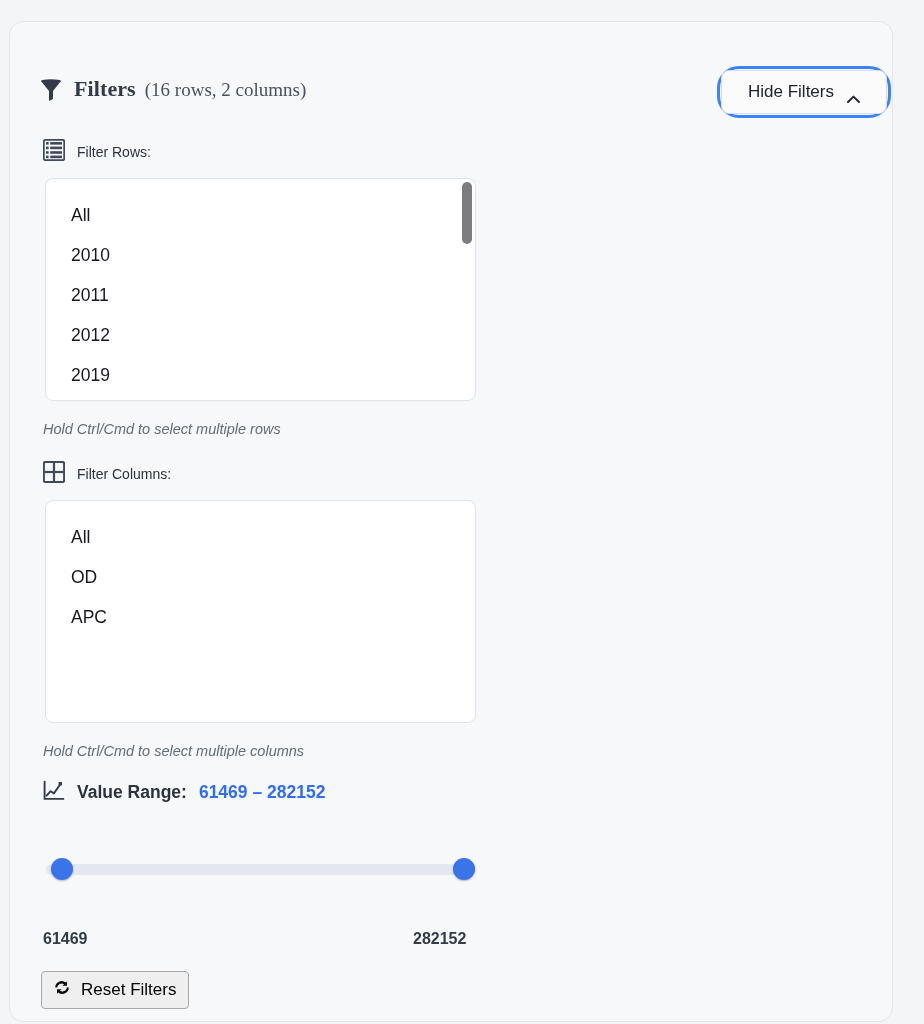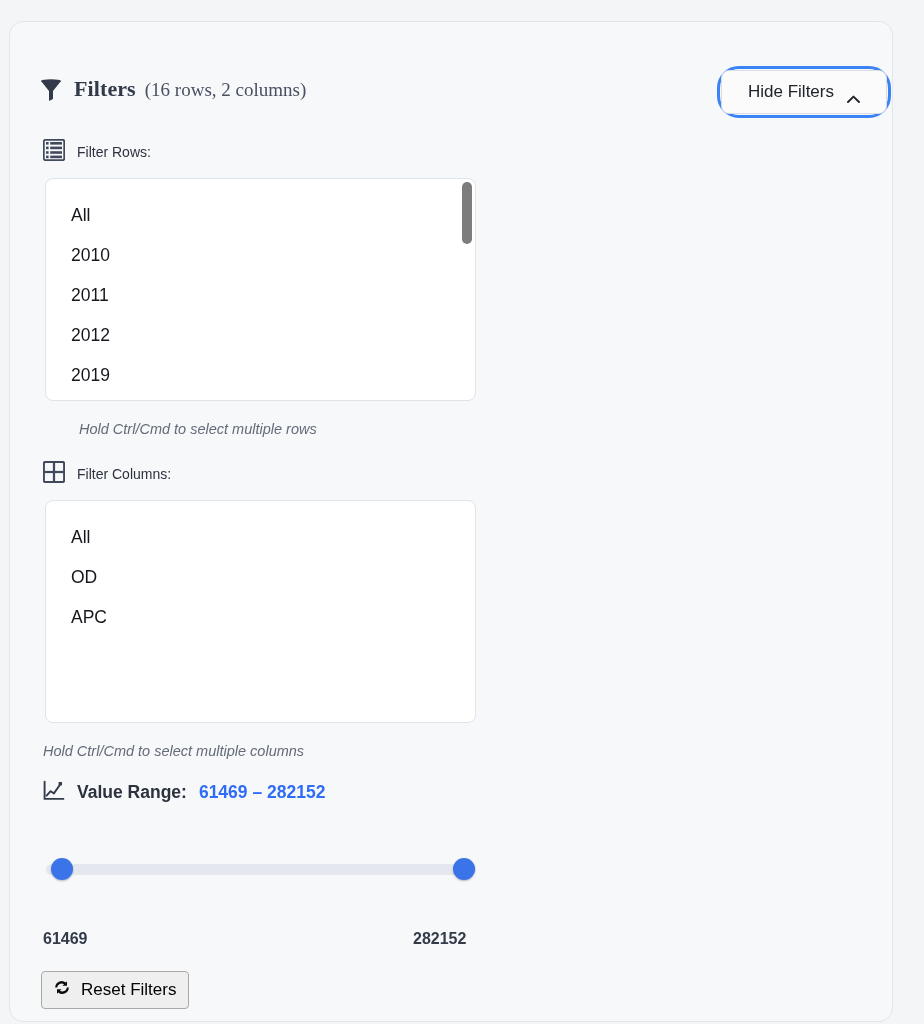--- a/index.html
+++ b/index.html
@@ -285,21 +285,21 @@
       <div class="opt">2010</div>
       <div class="opt">2011</div>
       <div class="opt">2012</div>
       <div class="opt">2019</div>
     </div>
     <div class="scrollbar">
       <div class="scroll-thumb"></div>
     </div>
   </div>
 
-  <div class="hint" style="left:33px; top:399px;margin-left:36px;">Hold Ctrl/Cmd to select multiple rows</div>
+  <div class="hint" style="left:33px; top:399px;">Hold Ctrl/Cmd to select multiple rows</div>
 
   <div class="sec-label" style="left:33px; top:439px;">
     <span class="ic">
       <svg width="22" height="22" viewBox="0 0 22 22" aria-hidden="true">
         <rect x="0.9" y="0.9" width="20.2" height="20.2" rx="1.6" fill="none" stroke="#414a5c" stroke-width="2"></rect>
         <rect x="9.9" y="1" width="2.2" height="20" fill="#414a5c"></rect>
         <rect x="1" y="9.9" width="20" height="2.2" fill="#414a5c"></rect>
       </svg>
     </span>
     <span>Filter Columns:</span>

